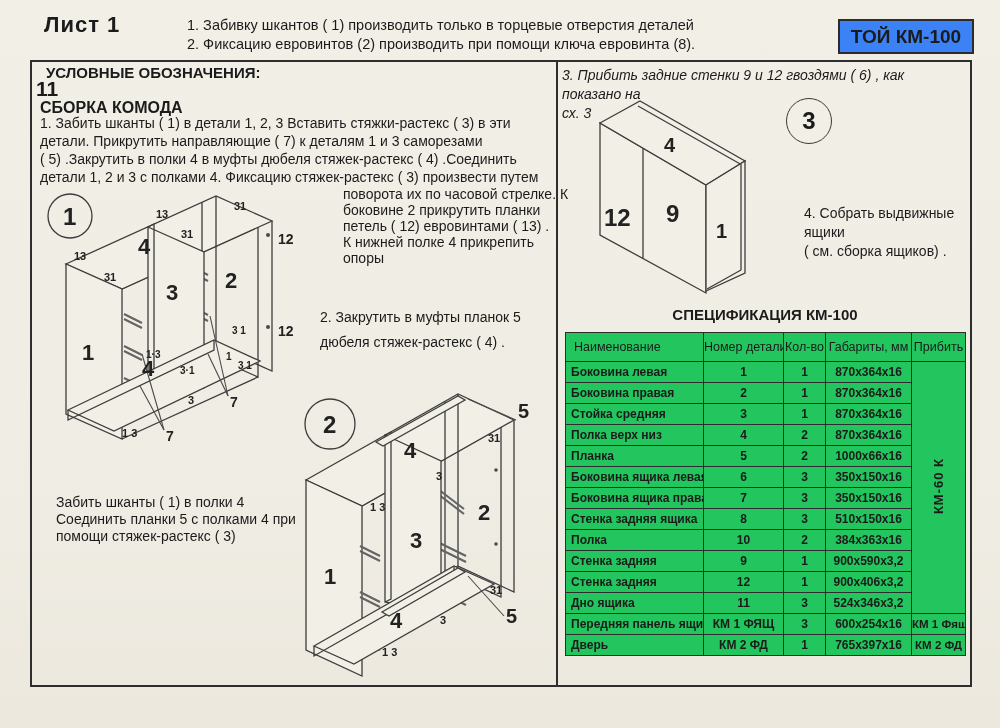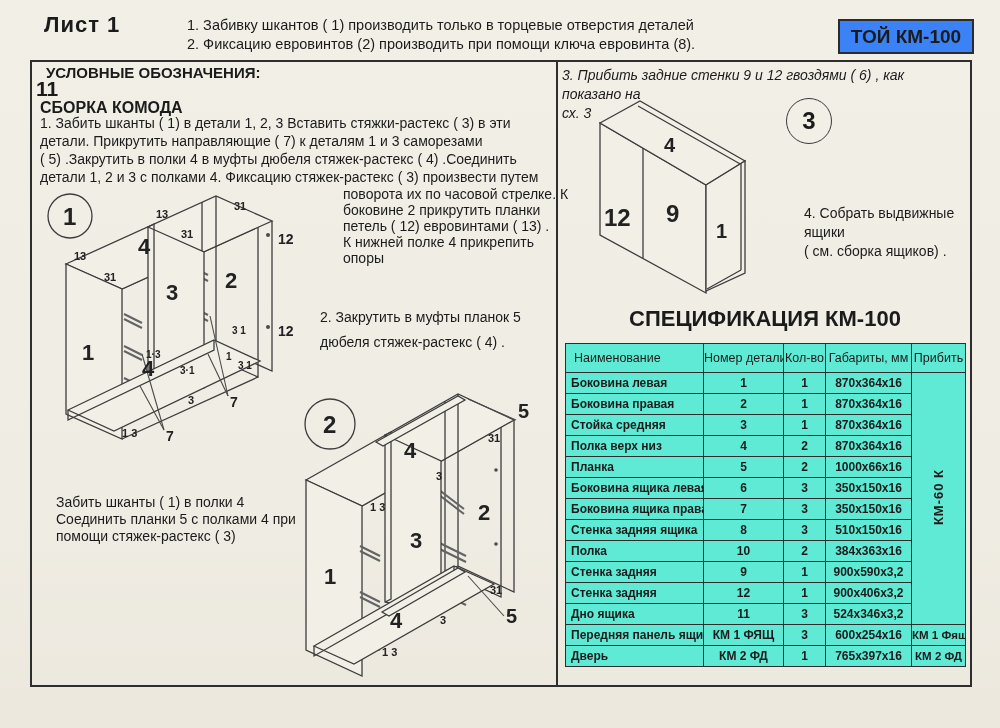--- a/index.html
+++ b/index.html
@@ -35,39 +35,39 @@
   .legend-text { font-size:15px; font-weight:bold; }
   .assembly-title { left:40px; top:99px; width:505px; text-align:left; font-size:16px; font-weight:bold; }
   .step1 { left:40px; top:114px; width:512px; font-size:14px; line-height:18px; }
   .step1-cont { left:303px; top:186px; width:252px; font-size:14px; line-height:16px;margin-left:40px; }
   .step2 { left:320px; top:305px; width:245px; font-size:14px; line-height:25px; }
   .note-bottom { left:56px; top:494px; width:260px; font-size:14px; line-height:17px; }
 
   
   .step3 { left:562px; top:66px; width:400px; font-size:14px; line-height:19px;font-style:italic; }
   .step4 { left:784px; top:204px; width:190px; font-size:14px; line-height:19px;margin-left:20px; }
-  .spec-title { left:565px; top:306px; width:400px; text-align:center; font-size:22px; font-weight:bold; }
+  .spec-title { left:565px; top:306px; width:400px; text-align:center; font-size:15px; font-weight:bold; }
 
   
   svg.diag { overflow:visible; }
   svg.diag path, svg.diag line, svg.diag circle.ring { stroke:#3d3d3d; stroke-width:1.3; fill:none; }
   svg.diag path.face { fill:#f2efe6; }
   svg.diag line.rail { stroke:#636363; stroke-width:2; }
   svg.diag line.leader { stroke:#4a4a4a; stroke-width:1.1; }
   svg.diag circle.dot { fill:#4a4a4a; stroke:none; }
   svg.diag text { font-family:"Liberation Sans",sans-serif; font-weight:bold; fill:#222; }
   svg.diag text.badge { font-size:24px; }
   .badge3 {
     left:786px; top:98px; width:46px; height:46px; border:1.6px solid #3a3a3a; border-radius:50%;
     display:flex; align-items:center; justify-content:center;
     font-size:24px; font-weight:bold; background:#f2efe6;
   }
 
   
-  .spec-table { left:565px; top:343px; width:400px; border-collapse:collapse; table-layout:fixed; background:#5eead4; }
+  .spec-table { left:565px; top:332px; width:400px; border-collapse:collapse; table-layout:fixed; background:#22c55e; }
   .spec-table th, .spec-table td { border:1px solid #2d2d2d; overflow:hidden; white-space:nowrap; }
   .spec-table thead th { font-weight:normal; font-size:12.5px; height:29px; text-align:center; }
   .spec-table thead th.h-name { text-align:left; padding-left:8px; }
   .spec-table td { height:21px; font-size:12px; font-weight:bold; text-align:center; }
   .spec-table td.c-name { text-align:left; padding-left:5px; }
   .spec-table td.c-pack { vertical-align:middle; }
   .spec-table .rot {
     writing-mode:vertical-rl; transform:rotate(180deg);
     font-size:13px; font-weight:bold; letter-spacing:1px; display:inline-block;
   }

